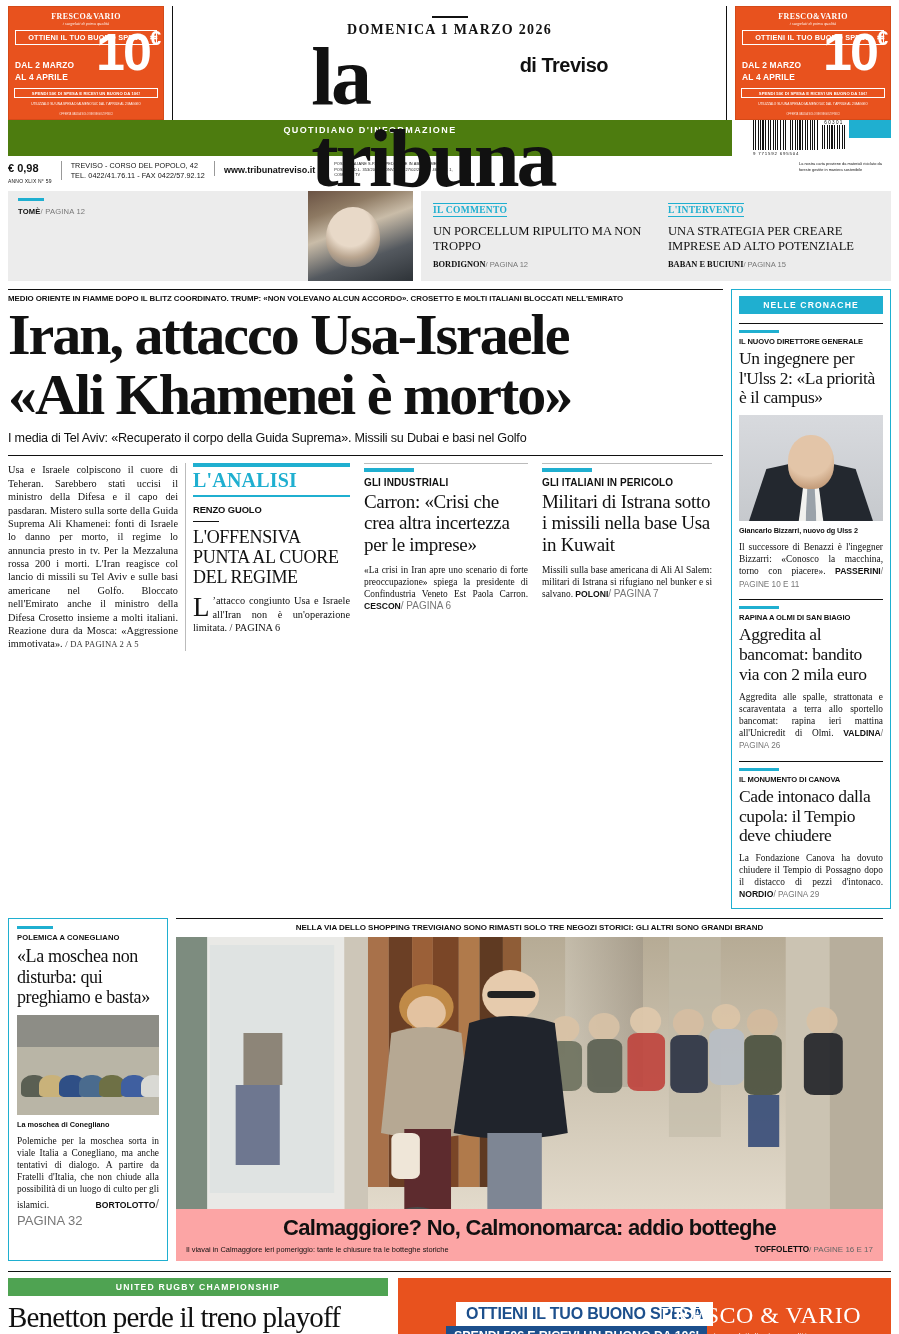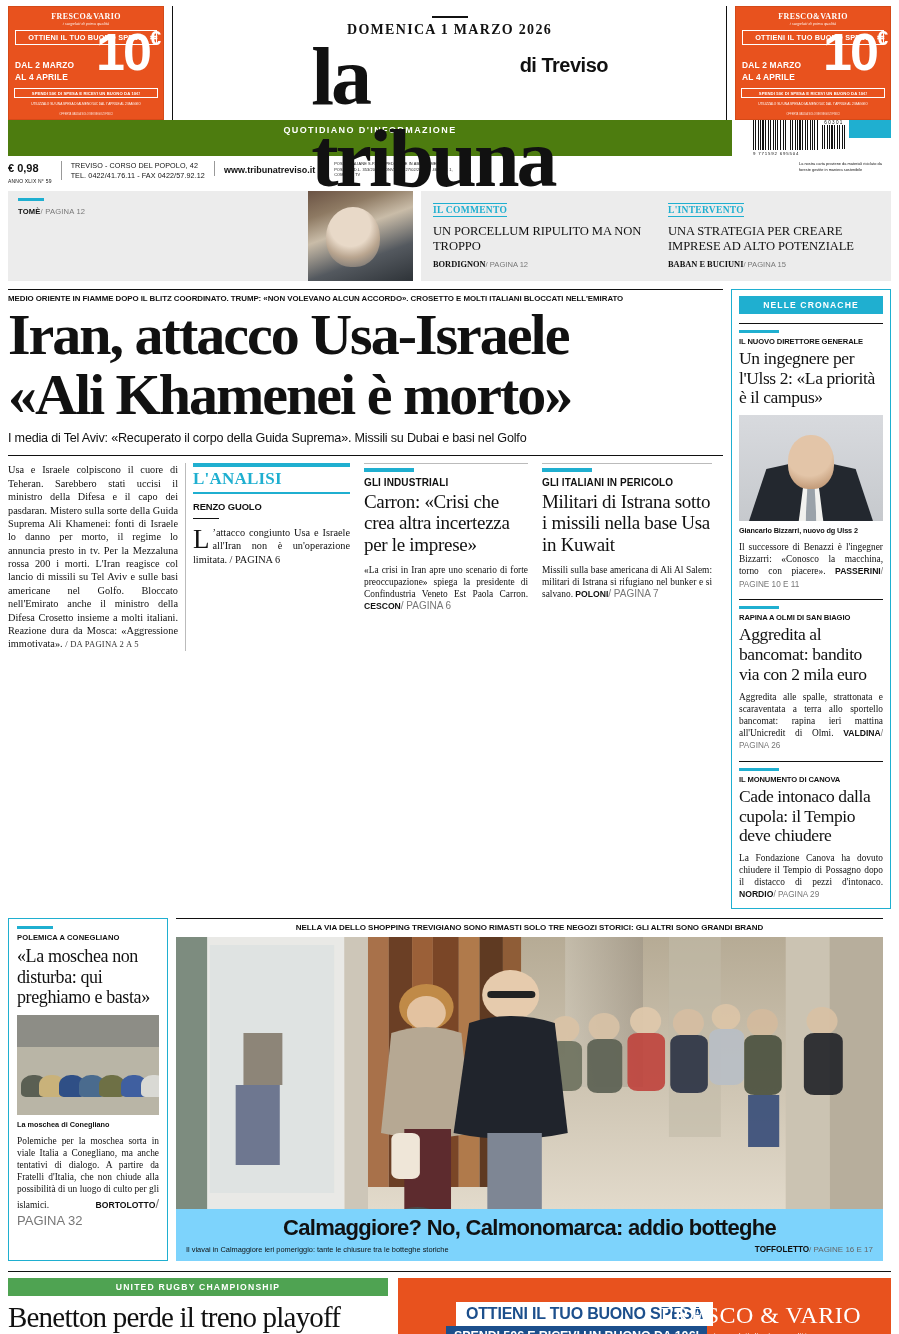--- a/index.html
+++ b/index.html
@@ -84,21 +84,21 @@
   .fc:first-child{padding-left:0;}
   .fc:last-child{padding-right:0;}
   .fc-a{width:177px;flex:0 0 177px;}
   .fc-b{width:172px;flex:0 0 172px;border-left:1px solid #bbb;}
   .fc-c{width:178px;flex:0 0 178px;}
   .fc-d{width:177px;flex:0 0 177px;}
   .bodytext{font-family:"Liberation Serif",serif;font-size:10.3px;line-height:1.3;text-align:justify;}
   .bodytext .ref{font-size:8.6px;letter-spacing:.2px;color:#333;}
 
   .teal-thick{height:3.6px;background:#1FAFD0;}
-  .analisi-box .ttl{color:#1FAFD0;font-family:"Liberation Serif",serif;font-weight:bold;font-size:17px;letter-spacing:.2px;padding:2px 0 3px 0;}
+  .analisi-box .ttl{color:#1FAFD0;font-family:"Liberation Serif",serif;font-weight:bold;font-size:20px;letter-spacing:.2px;padding:2px 0 3px 0;}
   .analisi-box .btm{height:1.6px;background:#1FAFD0;}
   .author{font-family:"Liberation Sans",sans-serif;font-weight:bold;font-size:9.4px;margin-top:7px;letter-spacing:-.1px;}
   .short-rule{width:26px;height:1.2px;background:#111;margin:6px 0 5px 0;}
   .analisi-head{font-family:"Liberation Serif",serif;font-size:18px;line-height:1.12;letter-spacing:-.3px;}
   .dropcap-p{font-family:"Liberation Serif",serif;font-size:10.3px;line-height:1.3;text-align:justify;margin-top:7px;}
   .dropcap-p .dc{float:left;font-size:27px;line-height:.85;font-weight:normal;padding:2px 3px 0 0;font-family:"Liberation Serif",serif;}
 
   .teal-tick-sm{width:50px;height:3.4px;background:#1FAFD0;}
   .kicker-blk{font-size:10px;font-weight:bold;letter-spacing:.1px;margin-top:5px;}
   .col-head{font-family:"Liberation Serif",serif;font-size:19px;line-height:1.14;margin-top:3px;letter-spacing:-.3px;}
@@ -132,21 +132,21 @@
   .mosque-photo{width:100%;height:100px;margin-top:7px;background:linear-gradient(#8d8d86 0 32%,#b9b5a6 32% 100%);position:relative;overflow:hidden;}
   .bow{position:absolute;bottom:18px;width:26px;height:22px;border-radius:45% 45% 18% 18%;}
   .mosque-cap{font-size:7.3px;font-weight:bold;margin-top:5px;}
   .mosque-body{font-family:"Liberation Serif",serif;font-size:9.4px;line-height:1.3;text-align:justify;margin-top:6px;}
   .mosque-body b{font-family:"Liberation Sans",sans-serif;font-weight:bold;font-size:8.6px;}
   .mosque-body .pg{color:#777;font-family:"Liberation Sans",sans-serif;font-size:13px;}
 
   .center-col{flex:1;padding:0 8px;box-sizing:border-box;}
   .center-kick{font-size:8px;font-weight:bold;text-align:center;letter-spacing:-.05px;border-top:1.3px solid #111;padding-top:4px;}
   .street-photo{width:100%;height:272px;margin-top:5px;position:relative;overflow:hidden;background:#cfc6b4;}
-  .caption-band{background:#7dd3fc;padding:6px 10px 7px 10px;}
+  .caption-band{background:#fca5a5;padding:6px 10px 7px 10px;}
   .caption-title{font-size:22px;font-weight:bold;letter-spacing:-.7px;text-align:center;}
   .caption-sub{display:flex;justify-content:space-between;align-items:flex-end;margin-top:4px;font-size:7.4px;}
   .caption-sub b{font-weight:bold;font-size:8.2px;}
   .caption-sub .pg{color:#666;font-size:8px;}
 
   
   .footer{display:flex;padding:0 8px 8px 8px;box-sizing:border-box;margin-top:10px;}
   .rugby{width:390px;flex:0 0 390px;padding-right:10px;box-sizing:border-box;border-top:1.4px solid #111;padding-top:6px;}
   .green-bar{background:#4FA352;color:#fff;text-align:center;font-size:8.6px;font-weight:bold;letter-spacing:1.2px;padding:4px 0;}
   .rugby-head{font-family:"Liberation Serif",serif;font-size:29px;line-height:1.06;margin-top:6px;letter-spacing:-.8px;}
@@ -289,20 +289,21 @@
         </div>
 
         <div class="fc fc-b">
           <div class="analisi-box">
             <div class="teal-thick"></div>
             <div class="ttl">L'ANALISI</div>
             <div class="btm"></div>
           </div>
           <div class="author">RENZO GUOLO</div>
           <div class="short-rule"></div>
+          <div class="analisi-head">L'OFFENSIVA PUNTA AL CUORE DEL REGIME</div>
           <div class="dropcap-p">
             <span class="dc">L</span><span>’attacco congiunto Usa e Israele all'Iran non è un'operazione limitata.</span>
             <span class="ref">/ PAGINA 6</span>
           </div>
         </div>
 
         <div class="fc fc-c">
           <div class="grayline"></div>
           <div class="teal-tick-sm" style="margin-top:4px"></div>
           <div class="kicker-blk">GLI INDUSTRIALI</div>

